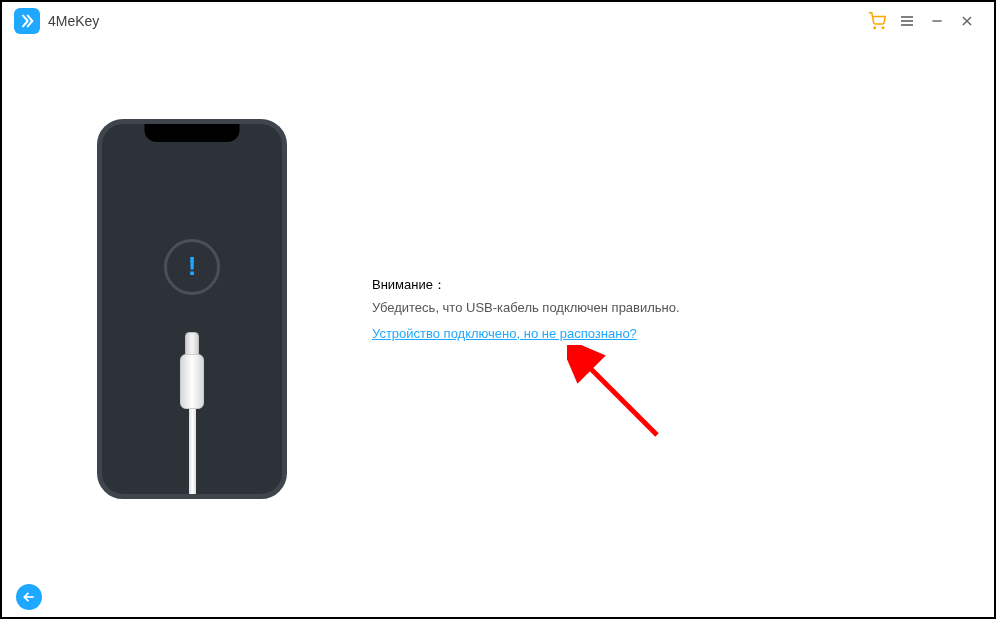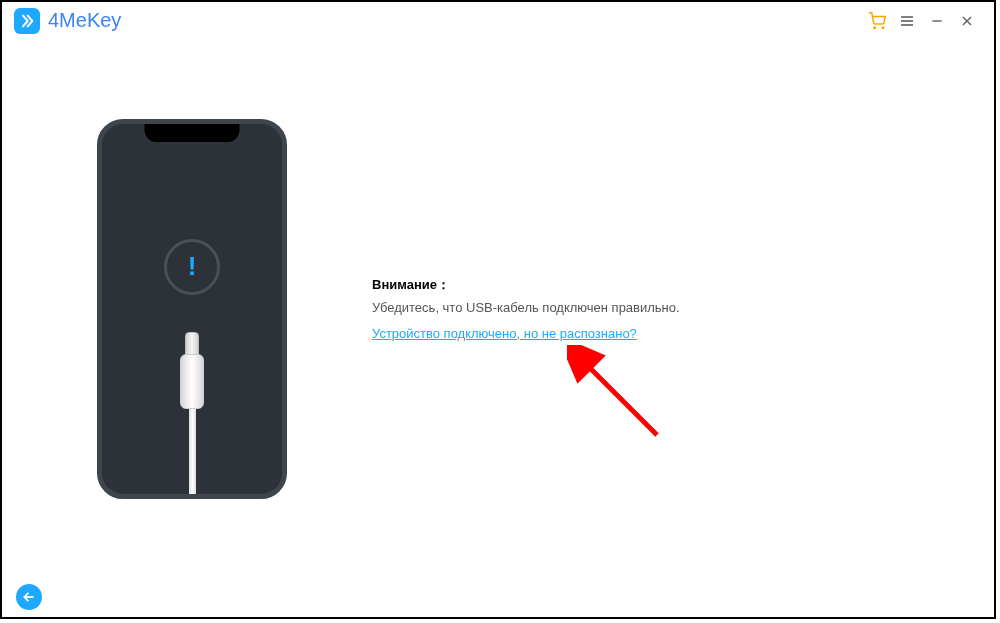--- a/index.html
+++ b/index.html
@@ -32,22 +32,22 @@
     height: 26px;
     background: #1fa8ff;
     border-radius: 6px;
     display: flex;
     align-items: center;
     justify-content: center;
     margin-right: 8px;
   }
   .logo svg { width: 16px; height: 16px; }
   .app-title {
-    color: #3b82f6;
-    font-size: 20px;
+    color: #404040;
+    font-size: 14px;
     font-weight: 500;
   }
   .titlebar-spacer { flex: 1; }
   .titlebar-icon {
     width: 30px;
     height: 30px;
     display: flex;
     align-items: center;
     justify-content: center;
     color: #666;
@@ -141,21 +141,21 @@
   }
   .heading {
     font-size: 17px;
     color: #222;
     font-weight: 600;
     line-height: 1.5;
     margin-bottom: 24px;
   }
   .attention-label {
     font-size: 13px;
-    font-weight: bold;
+    font-weight: normal;
     color: #000;
     margin-bottom: 6px;
   }
   .attention-text {
     font-size: 13px;
     color: #555;
     margin-bottom: 9px;
   }
   .help-link {
     font-size: 13px;

